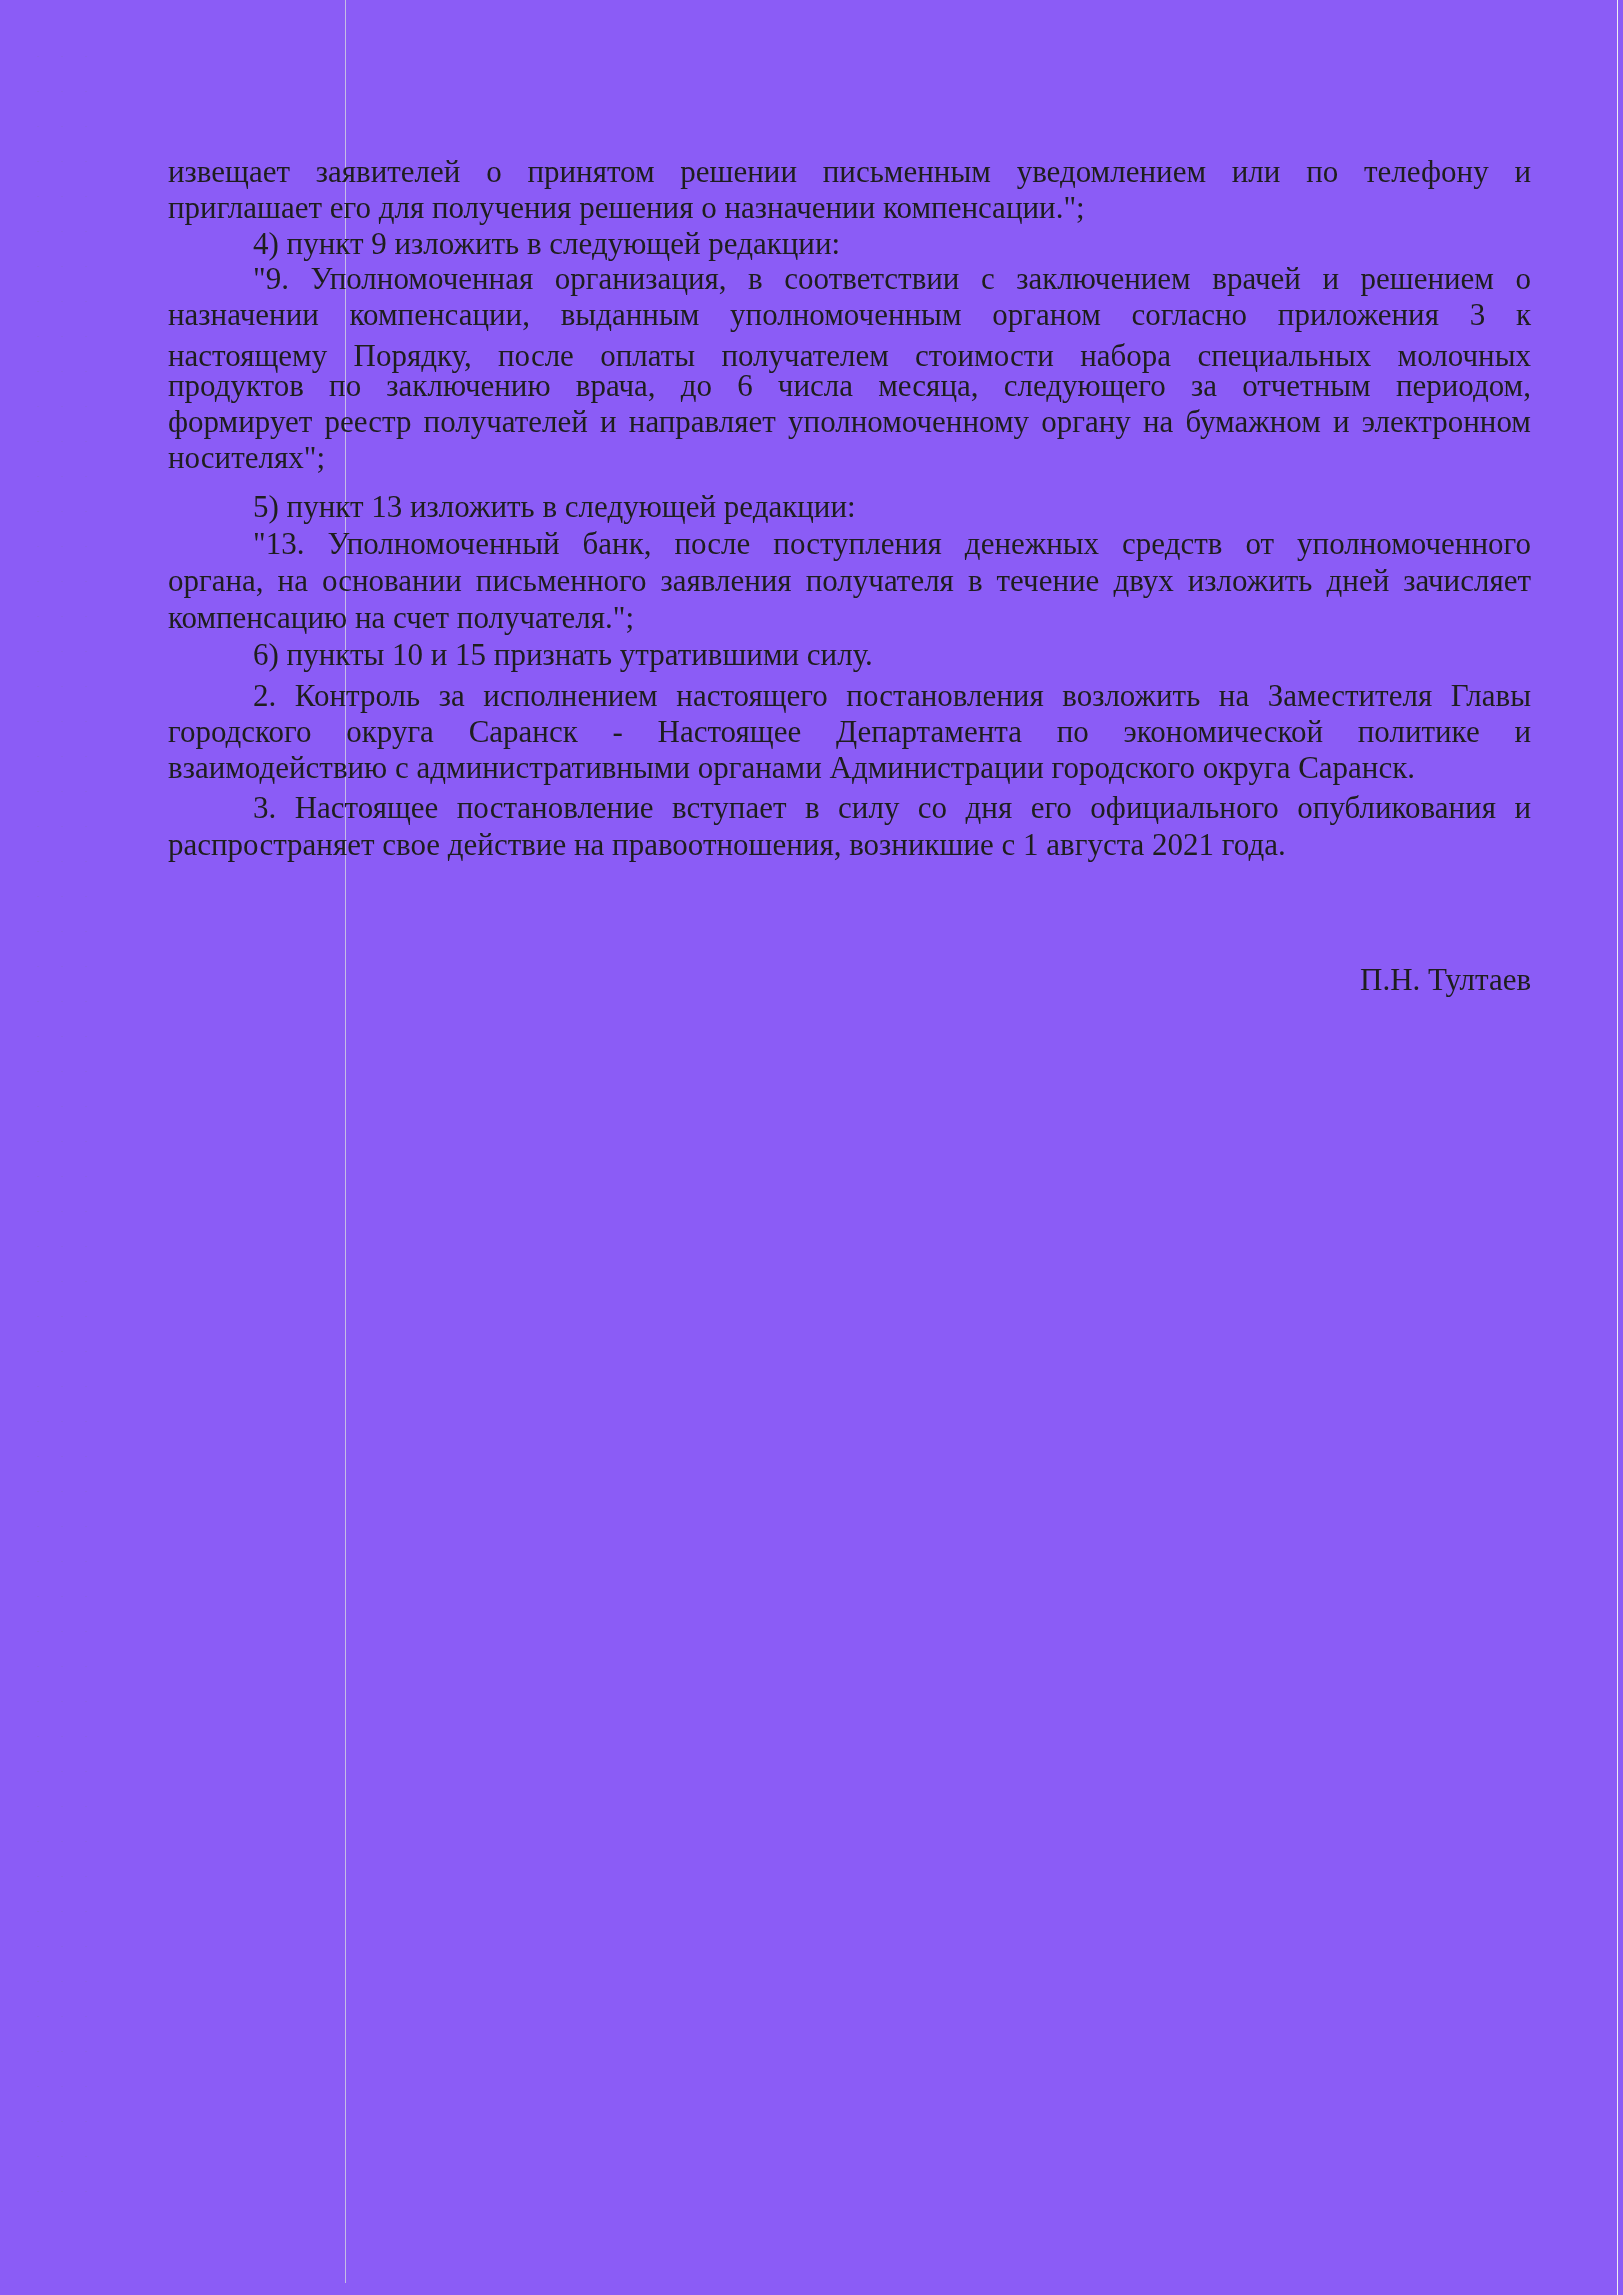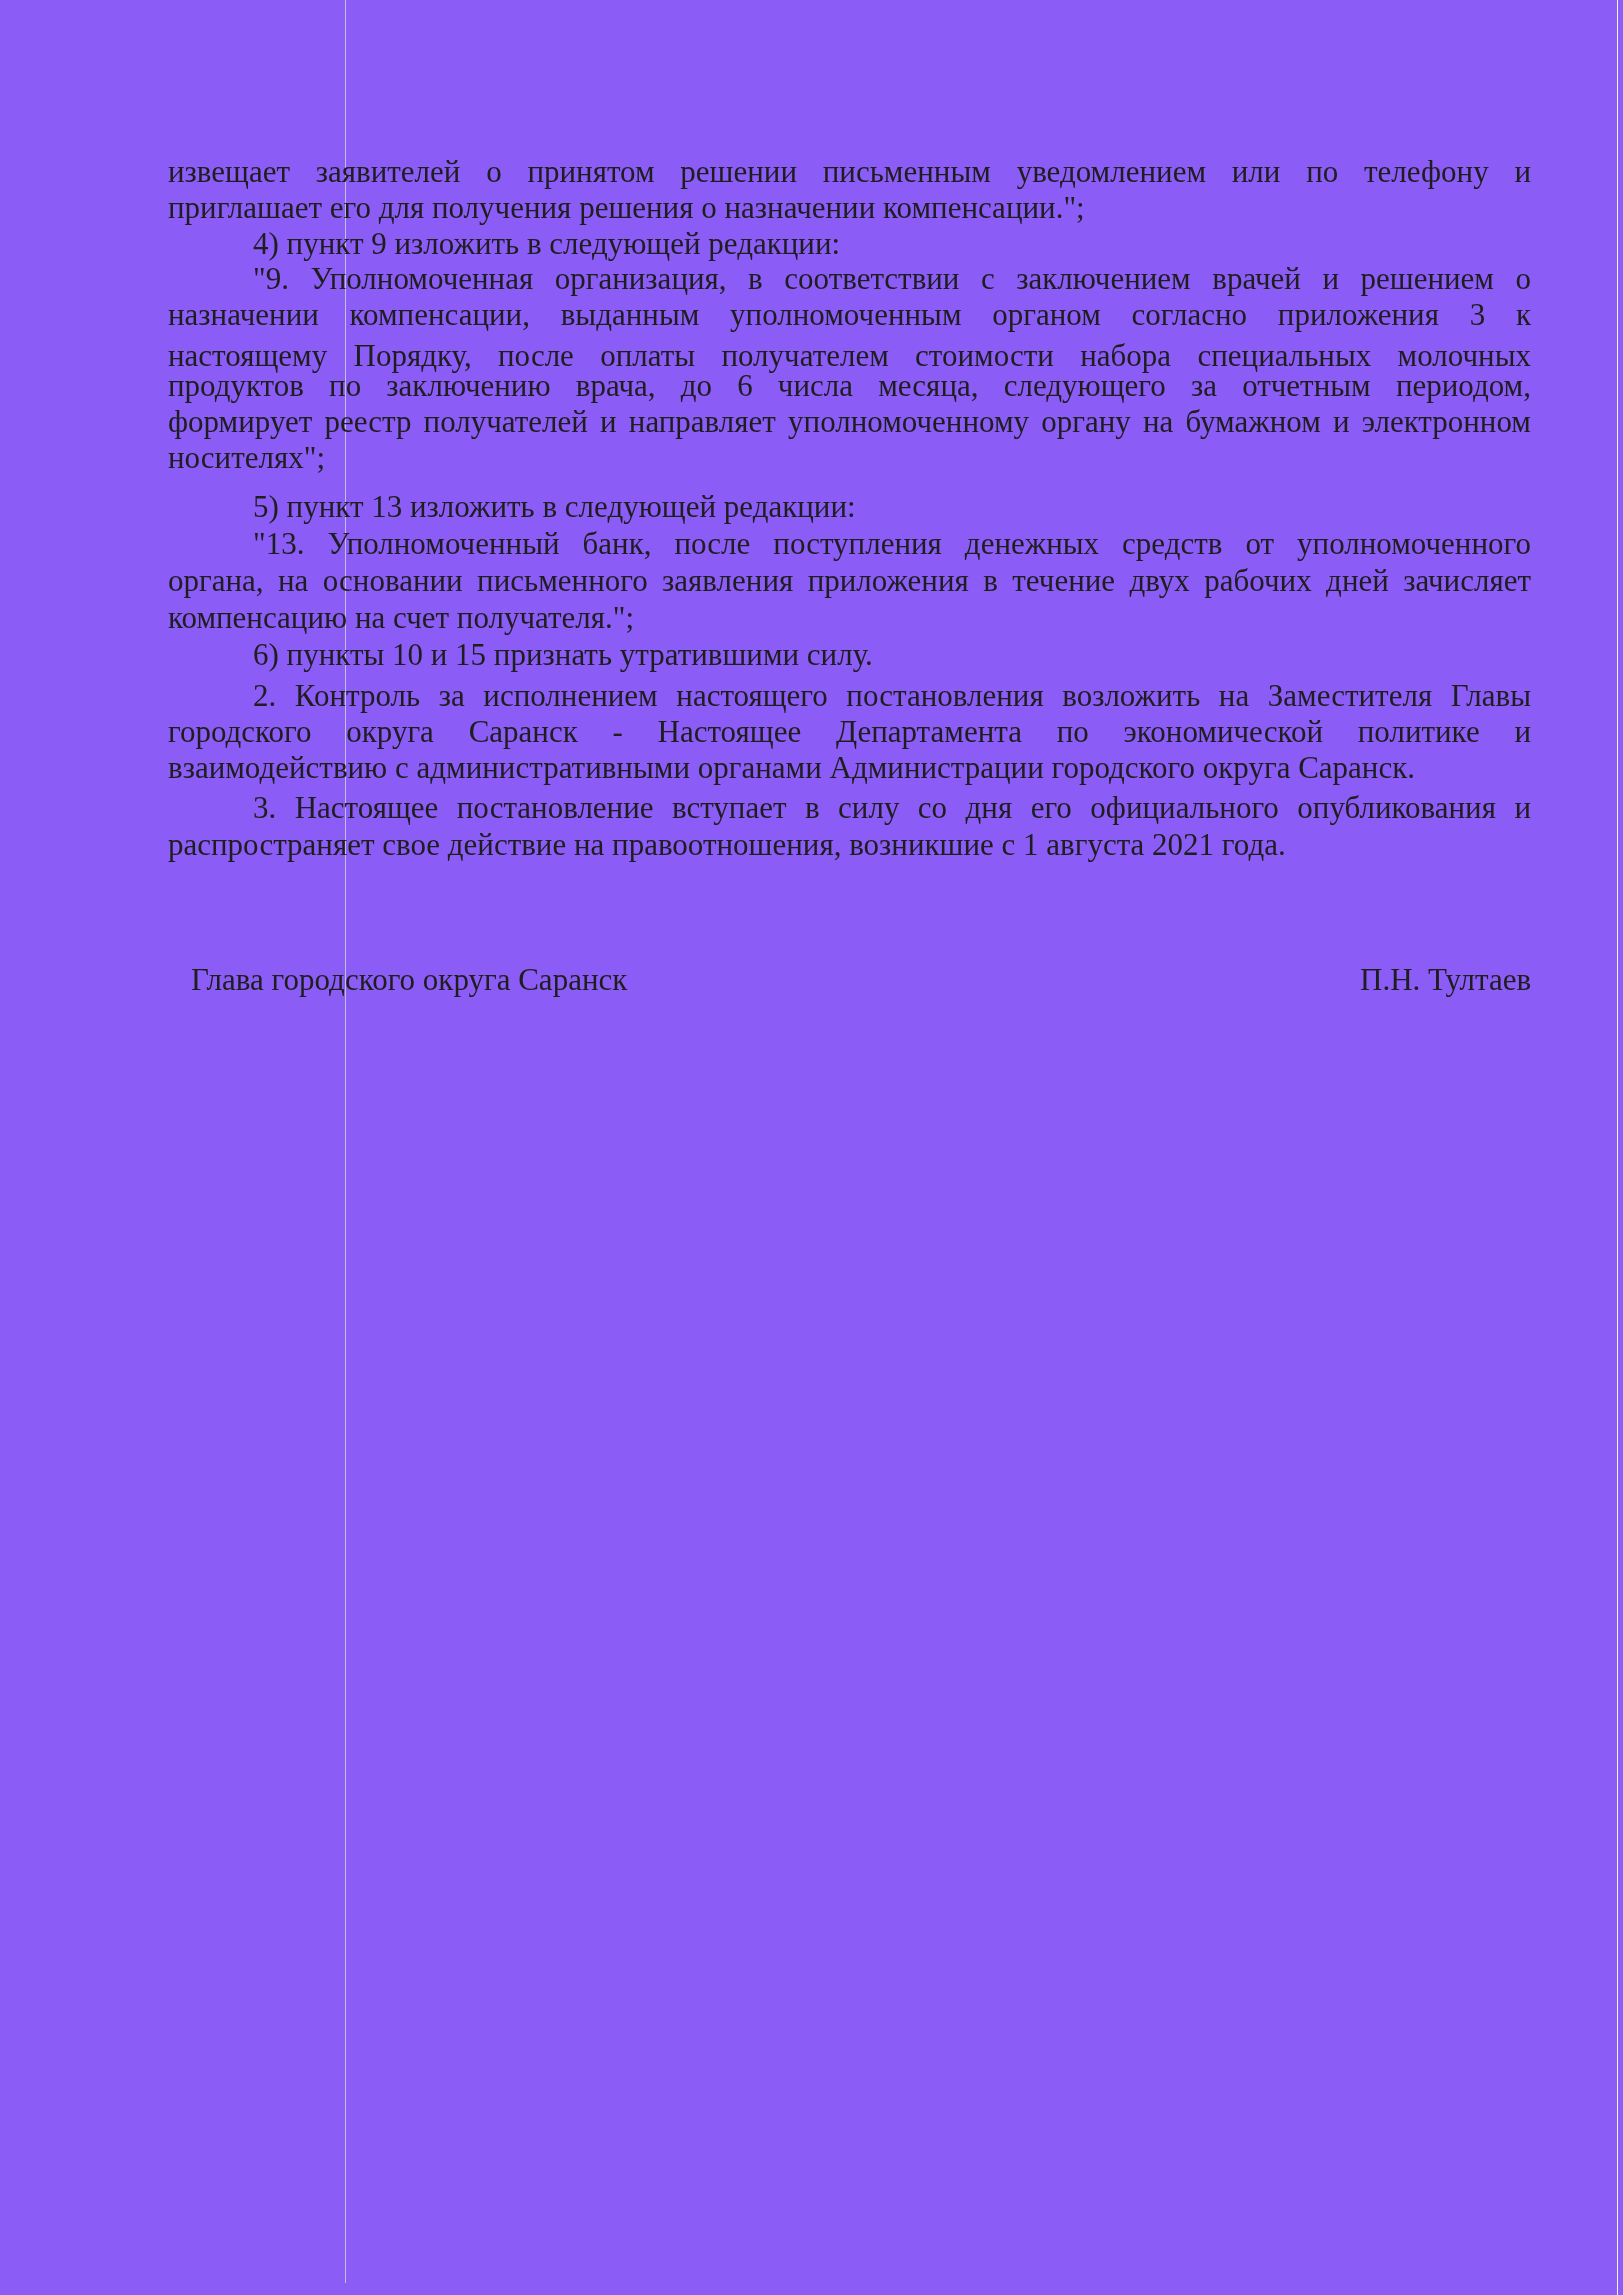--- a/index.html
+++ b/index.html
@@ -63,29 +63,28 @@
     <div class="ln j ind" style="top:260px">"9. Уполномоченная организация, в соответствии с заключением врачей и решением о</div>
     <div class="ln j" style="top:296px">назначении компенсации, выданным уполномоченным органом согласно приложения 3 к</div>
     <div class="ln j" style="top:337px">настоящему Порядку, после оплаты получателем стоимости набора специальных молочных</div>
     <div class="ln j" style="top:367px">продуктов по заключению врача, до 6 числа месяца, следующего за отчетным периодом,</div>
     <div class="ln j" style="top:403px">формирует реестр получателей и направляет уполномоченному органу на бумажном и электронном</div>
     <div class="ln" style="top:439px">носителях";</div>
 
     <div class="ln ind" style="top:488px">5) пункт 13 изложить в следующей редакции:</div>
 
     <div class="ln j ind" style="top:525px">"13. Уполномоченный банк, после поступления денежных средств от уполномоченного</div>
-    <div class="ln j" style="top:562px">органа, на основании письменного заявления приложения в течение двух рабочих дней зачисляет</div>
+    <div class="ln j" style="top:562px">органа, на основании письменного заявления получателя в течение двух изложить дней зачисляет</div>
     <div class="ln" style="top:599px">компенсацию на счет получателя.";</div>
 
     <div class="ln ind" style="top:636px">6) пункты 10 и 15 признать утратившими силу.</div>
 
     <div class="ln j ind" style="top:677px">2. Контроль за исполнением настоящего постановления возложить на Заместителя Главы</div>
     <div class="ln j" style="top:713px">городского округа Саранск - Настоящее Департамента по экономической политике и</div>
     <div class="ln" style="top:749px">взаимодействию с административными органами Администрации городского округа Саранск.</div>
 
     <div class="ln j ind" style="top:789px">3. Настоящее постановление вступает в силу со дня его официального опубликования и</div>
     <div class="ln" style="top:826px">распространяет свое действие на правоотношения, возникшие с 1 августа 2021 года.</div>
   </div>
 
-  <div class="sign-left">Глава городского округа Саранск</div>
   <div class="sign-right">П.Н. Тултаев</div>
 </div>
 
 
 </body></html>

